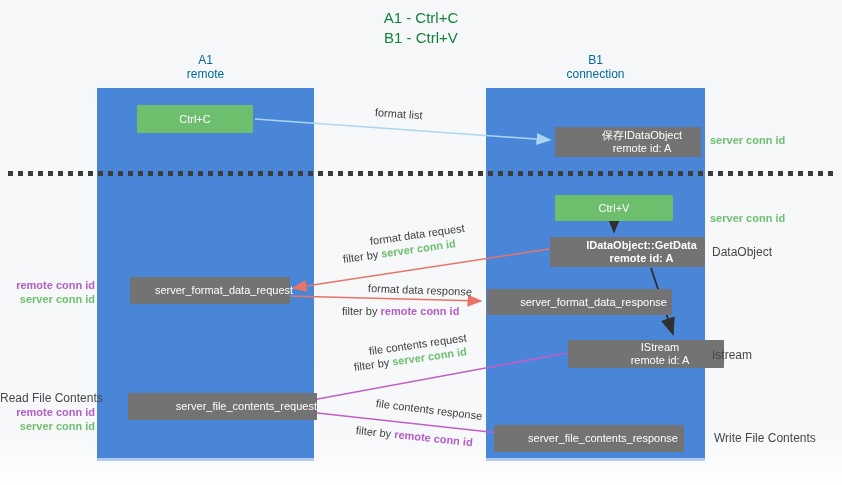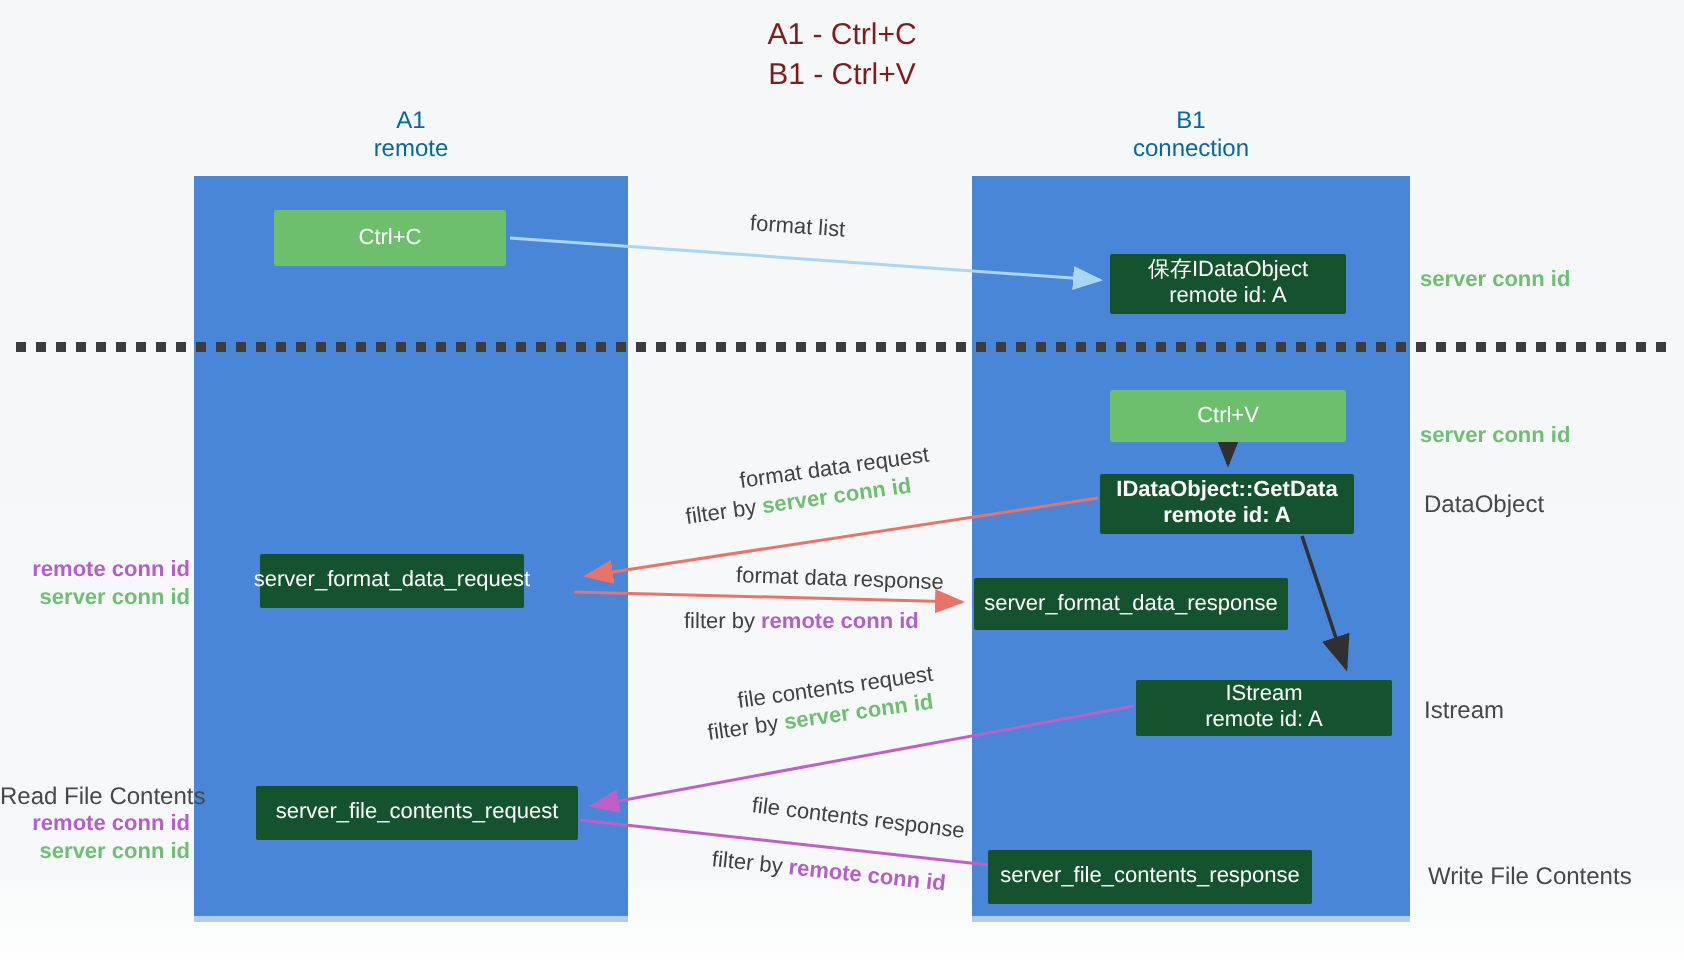--- a/index.html
+++ b/index.html
@@ -6,21 +6,21 @@
   body{
     width:842px;height:485px;
     font-family:"Liberation Sans","DejaVu Sans",sans-serif;
     background:linear-gradient(#f6f7f8 0%,#f7f8f9 90%,#ffffff 100%);
     overflow:hidden;
   }
   .canvas{position:relative;width:842px;height:485px;}
 
   .title{
     position:absolute;left:0;top:8px;width:842px;
-    text-align:center;font-size:15px;color:#7f1d1d;line-height:20px;
+    text-align:center;font-size:15px;color:#15803d;line-height:20px;
   }
 
   .col-header{
     position:absolute;text-align:center;font-size:12px;color:#0369a1;line-height:14px;
   }
   .lifeline{
     position:absolute;top:88px;height:370px;background:#4A86D8;
     border-bottom:3px solid #b3cbee;
   }
   .lifeline-a1{left:97px;width:217px;}
@@ -31,21 +31,21 @@
     background:repeating-linear-gradient(90deg,#3c3c3c 0 5px,transparent 5px 10px);
   }
 
   .box{
     position:absolute;display:flex;flex-direction:column;
     align-items:center;justify-content:center;
     color:#ffffff;font-size:11px;line-height:13px;text-align:center;
     border-radius:1px;white-space:nowrap;
   }
   .green{background:#6DBF6D;}
-  .orange{background:#14532d;}
+  .orange{background:#737373;padding-left:28px;}
 
   .mid-label{
     position:absolute;font-size:11px;color:#404040;white-space:nowrap;
     transform-origin:left center;
   }
   .side-label{
     position:absolute;font-size:12px;color:#474747;white-space:nowrap;
   }
   .conn-green{color:#6FBF72;font-weight:bold;}
   .conn-purple{color:#B45EC8;font-weight:bold;}
@@ -126,21 +126,21 @@
 
   <div class="box orange" style="left:487px;top:289px;width:157px;height:26px;">
     <div>server_format_data_response</div>
   </div>
 
   <div class="box orange" style="left:568px;top:340px;width:128px;height:28px;">
     <div>IStream</div>
     <div>remote id: A</div>
   </div>
 
-  <div class="box orange" style="left:128px;top:393px;width:161px;height:27px;">
+  <div class="box orange" style="left:128px;top:393px;width:161px;height:27px;align-items:flex-end;">
     <div>server_file_contents_request</div>
   </div>
 
   <div class="box orange" style="left:494px;top:425px;width:162px;height:27px;">
     <div>server_file_contents_response</div>
   </div>
 
   <div class="mid-label" style="left:375px;top:106px;transform:rotate(4deg);">format list</div>
 
   <div class="mid-label" style="left:370px;top:235px;transform:rotate(-8deg);">format data request</div>

